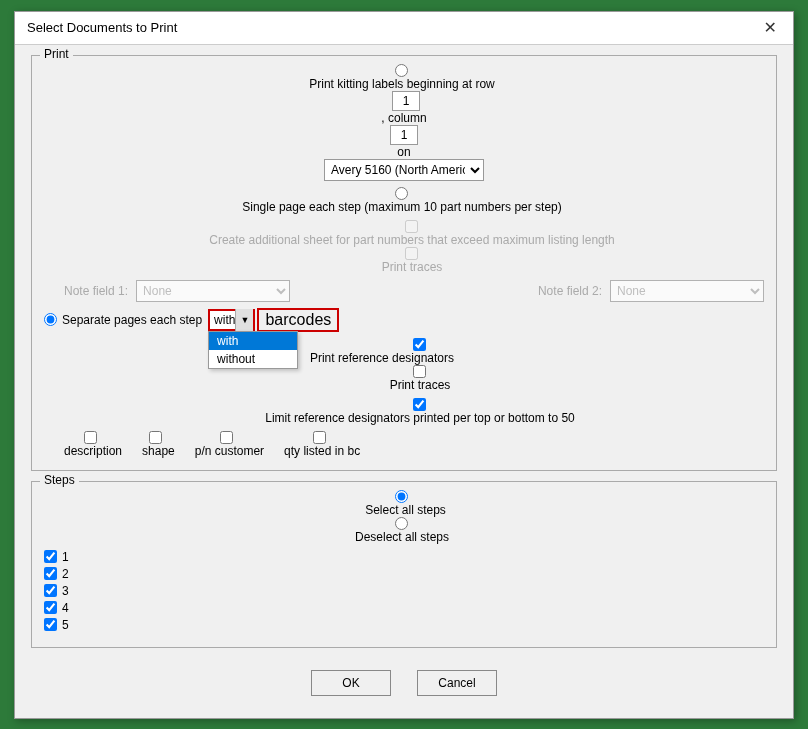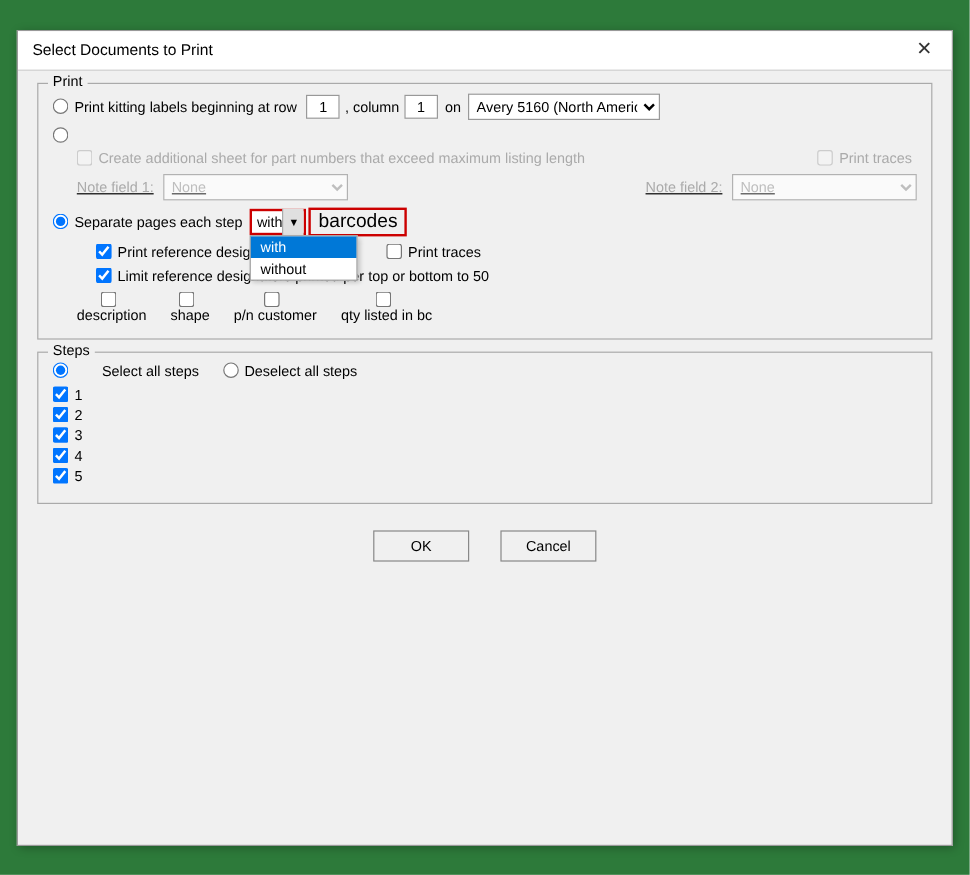--- a/index.html
+++ b/index.html
@@ -57,20 +57,21 @@
       left: 8px;
       background: #f0f0f0;
       padding: 0 4px;
       font-size: 12px;
     }
     .row {
       display: flex;
       align-items: center;
       margin-bottom: 6px;
       flex-wrap: wrap;
+      flex-direction: column;
     }
     .row label {
       margin-right: 4px;
     }
     input[type="radio"] { margin-right: 5px; }
     input[type="checkbox"] { margin-right: 5px; }
     .text-input {
       border: 1px solid #999;
       background: #fff;
       width: 28px;
@@ -156,21 +157,20 @@
     .checkbox-item {
       display: flex;
       align-items: center;
       flex-direction: column;
     }
     .note-row {
       display: flex;
       align-items: center;
       gap: 8px;
       margin-bottom: 6px;
-      text-decoration: underline;
     }
     .steps-list {
       margin-top: 6px;
     }
     .step-item {
       display: flex;
       align-items: center;
       margin-bottom: 3px;
     }
     .footer {
@@ -209,20 +209,21 @@
         <label style="margin: 0 4px;">, column</label>
         <input type="text" class="text-input" value="1" style="">
         <label style="margin: 0 6px;">on</label>
         <select class="select-box select-box-wide">
           <option>Avery 5160 (North America)</option>
         </select>
       </div>
 
       <div class="row">
         <input type="radio" name="print_type" style="">
+        <label>Single page each step (maximum 10 part numbers per step)</label>
       </div>
 
       <div class="row indent1 disabled">
         <input type="checkbox" disabled="" style="">
         <label class="disabled">Create additional sheet for part numbers that exceed maximum listing length</label>
         <span style="flex:1;"></span>
         <input type="checkbox" disabled="" style="">
         <label class="disabled">Print traces</label>
       </div>
 

